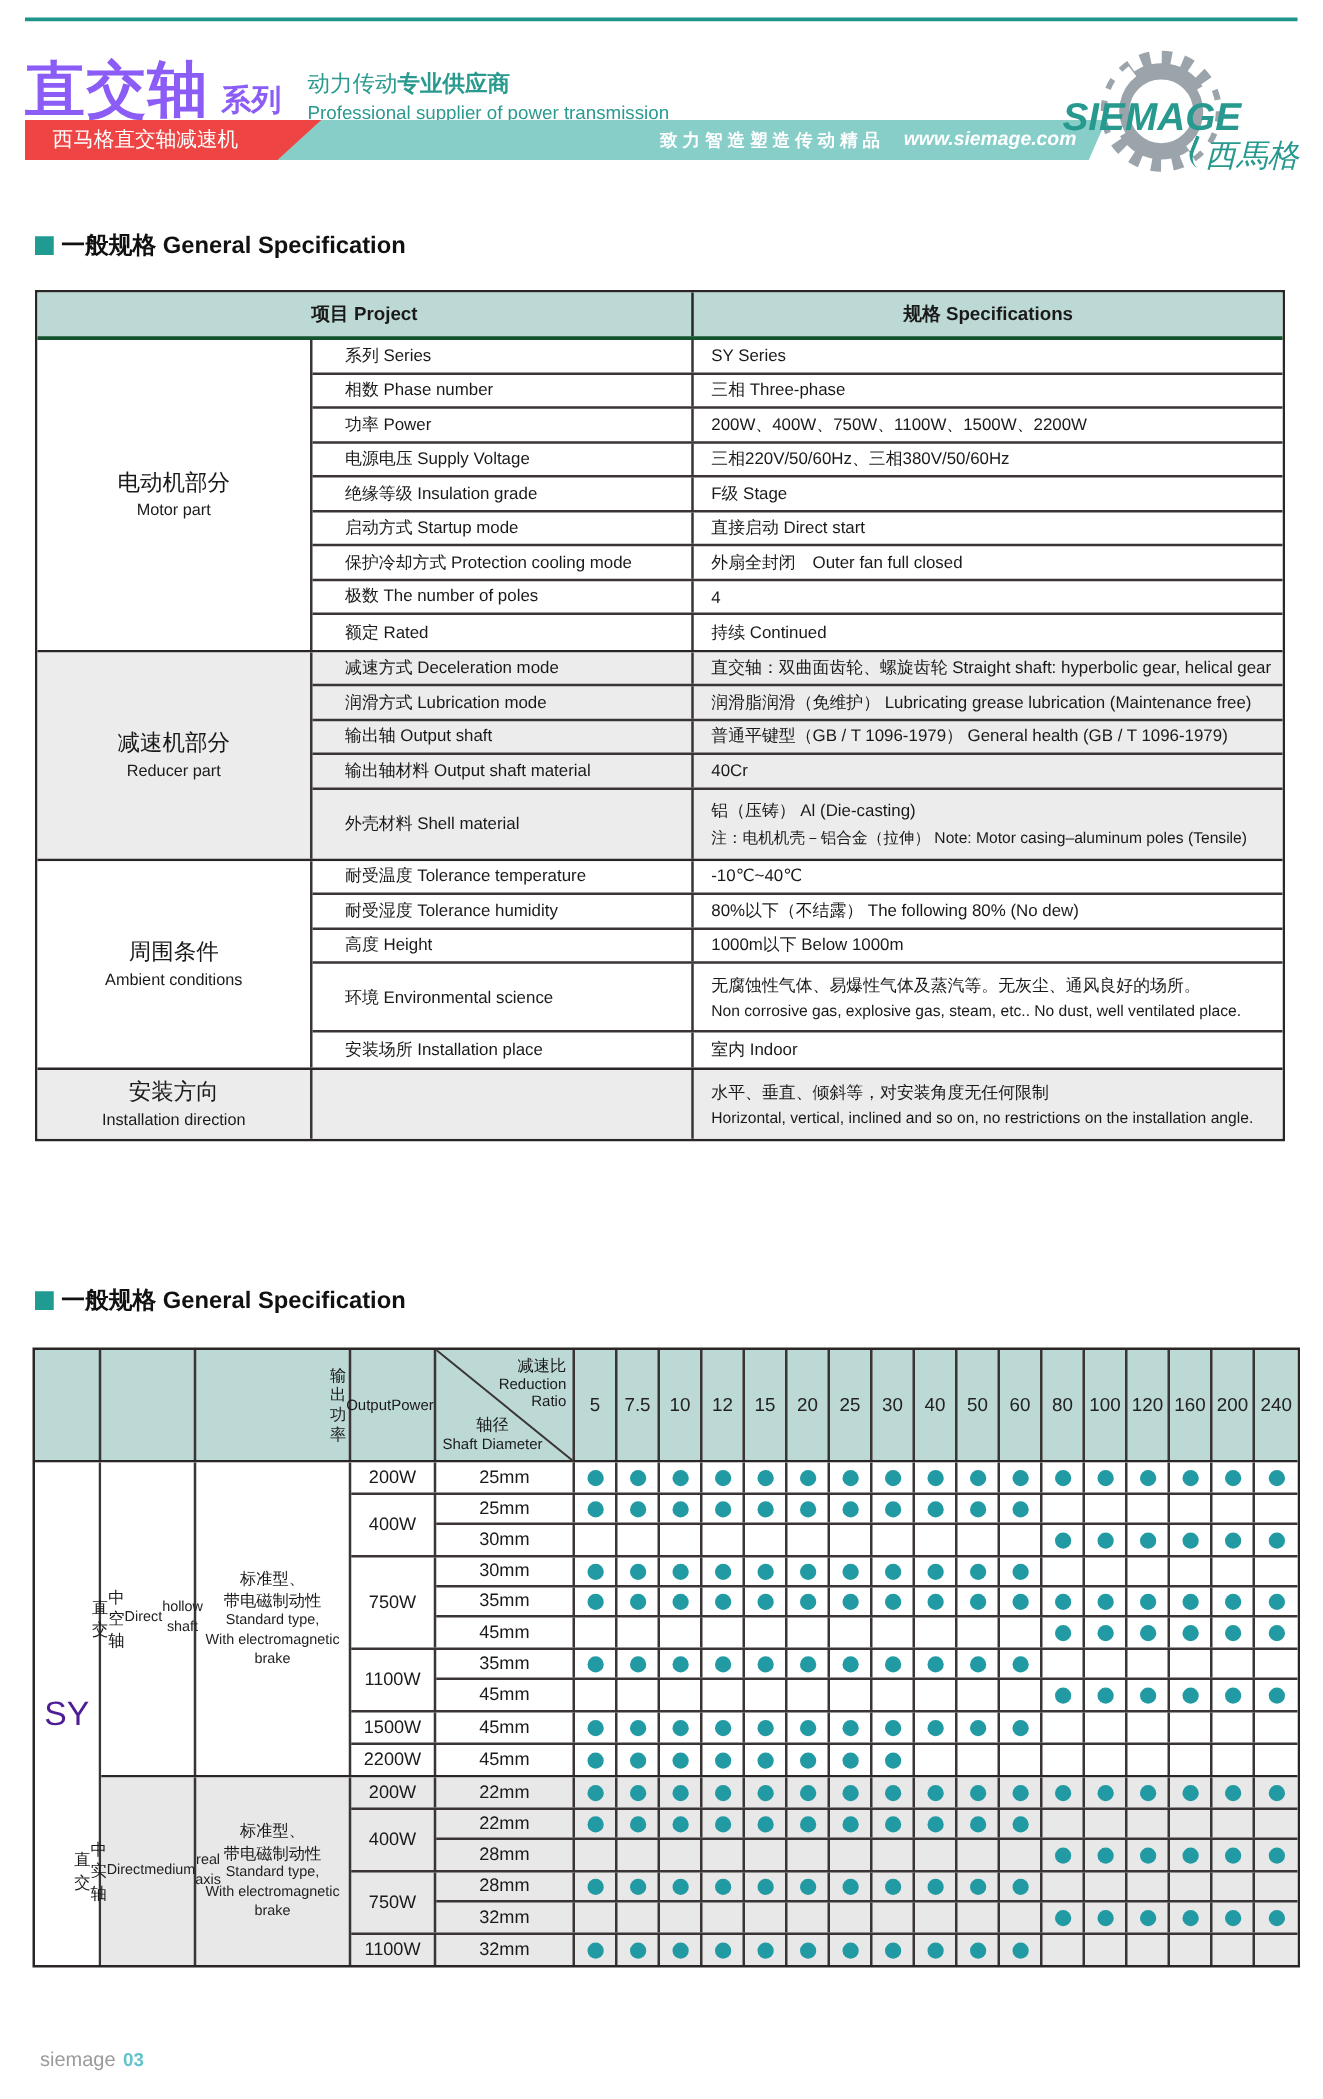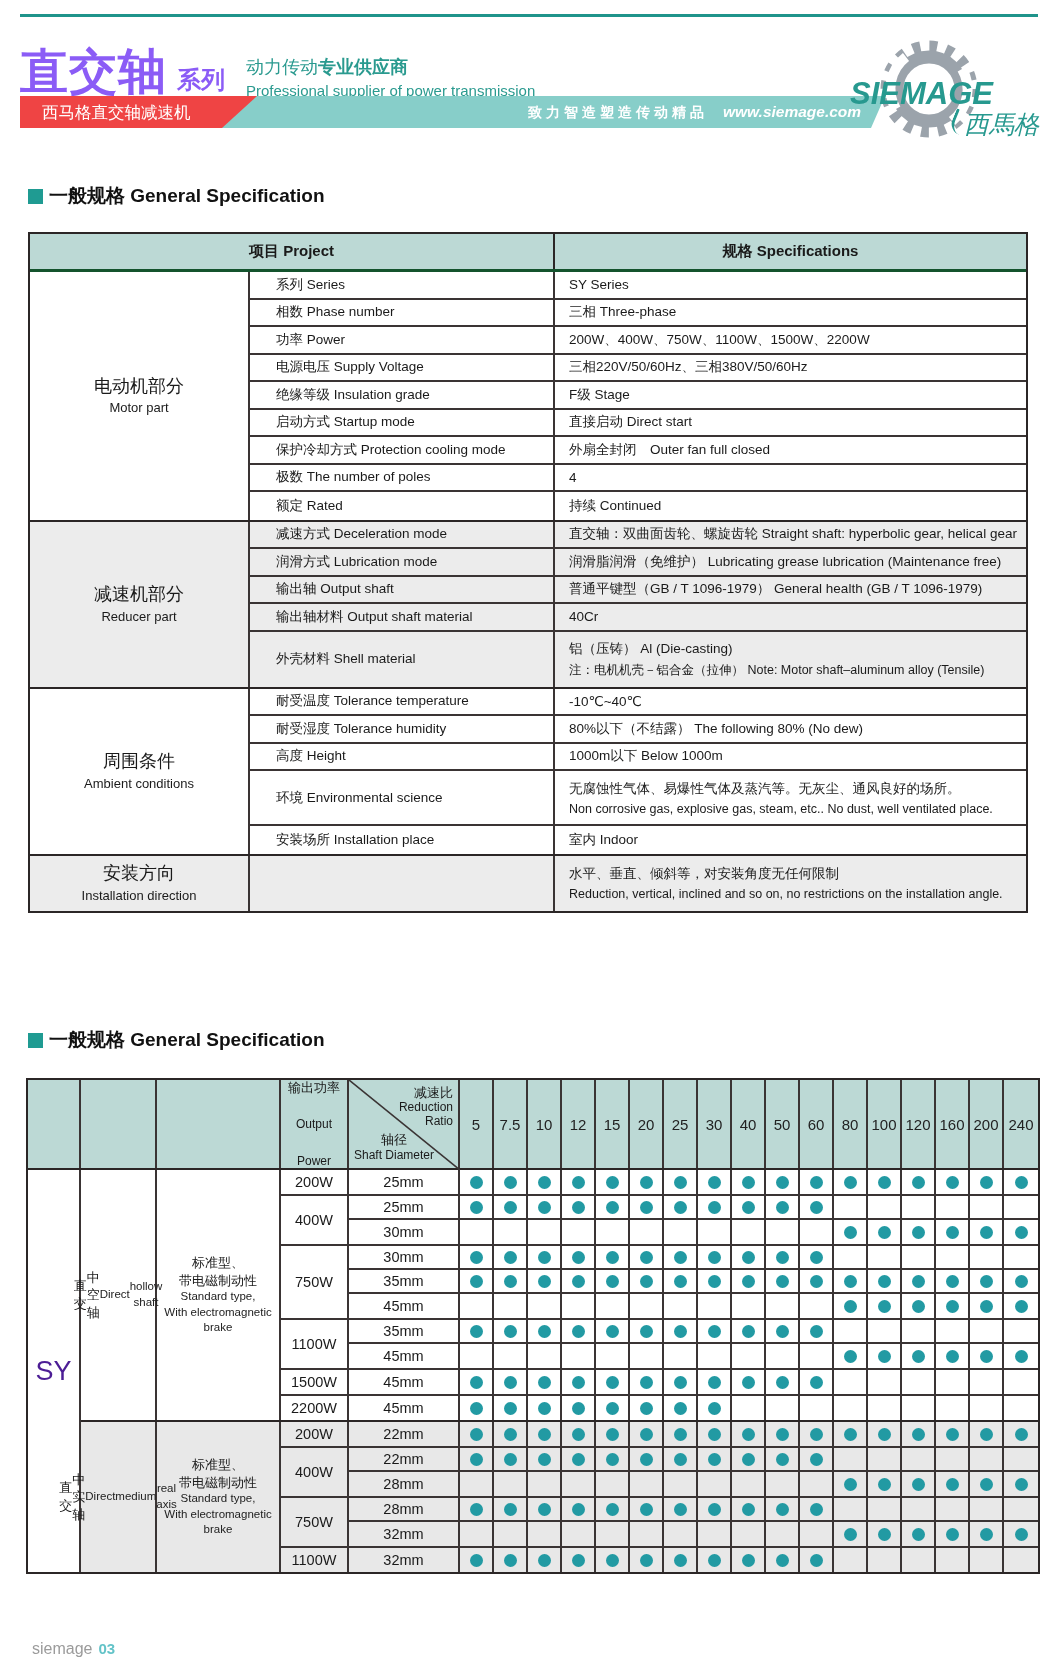--- a/index.html
+++ b/index.html
@@ -62,21 +62,21 @@
   .t1-item { width:305px; border-right:2px solid #3a3434; display:flex; align-items:center; padding-left:26px; }
   .t1-value { flex:1; display:flex; flex-direction:column; justify-content:center; padding-left:14px; gap:4px; }
   .t1-value .sub { font-size:12.5px; }
 
   
   .t2 { position:absolute; left:26px; top:1078px; width:fit-content; border:2.5px solid #2b2626;
         background:#fff; font-size:14px; }
   .t2-head { display:flex; height:90px; background:#bcd9d5; border-bottom:2.5px solid #2b2626; }
   .h-cell { border-right:2px solid #3a3434; height:100%; }
   .h-sy { width:53px; } .h-type { width:76px; } .h-brake { width:124px; }
-  .h-power { width:68px; display:flex; flex-direction:column; align-items:center; justify-content:space-between;
+  .h-power { width:68px; display:flex; flex-direction:row; align-items:center; justify-content:flex-end;
              text-align:center; font-size:13px; line-height:1.2; }
   .h-power .en { font-size:12px; }
   .h-diag { width:111px; position:relative; }
   .h-diag svg { position:absolute; left:0; top:0; }
   .diag-ratio { position:absolute; top:6px; right:5px; text-align:right; font-size:13px; line-height:1.15; }
   .diag-ratio .en { font-size:12px; }
   .diag-shaft { position:absolute; bottom:6px; left:5px; text-align:center; font-size:13px; line-height:1.2; }
   .diag-shaft .en { font-size:12px; }
   .h-ratio { width:34px; display:flex; align-items:center; justify-content:center; font-size:15px; color:#222; }
   .t2-head .h-ratio:last-child { border-right:none; }
@@ -242,21 +242,21 @@
             <div class="t1-row">
               <div class="t1-item">输出轴材料 Output shaft material</div>
               <div class="t1-value">
                 <div>40Cr</div>
               </div>
             </div>
             <div class="t1-row tall">
               <div class="t1-item">外壳材料 Shell material</div>
               <div class="t1-value">
                 <div>铝（压铸） Al (Die-casting)</div>
-                <div class="sub">注：电机机壳－铝合金（拉伸）  Note: Motor shaft–aluminum alloy (Tensile)</div>
+                <div class="sub">注：电机机壳－铝合金（拉伸）  Note: Motor casing–aluminum poles (Tensile)</div>
               </div>
             </div>
           </div>
         </div>
         <div class="t1-group">
           <div class="t1-group-cell">
             <div>周围条件</div>
             <div>Ambient conditions</div>
           </div>
           <div class="t1-rows">
@@ -296,21 +296,21 @@
         <div class="t1-group shade">
           <div class="t1-group-cell">
             <div>安装方向</div>
             <div>Installation direction</div>
           </div>
           <div class="t1-rows">
             <div class="t1-row tall">
               <div class="t1-item"></div>
               <div class="t1-value">
                 <div>水平、垂直、倾斜等，对安装角度无任何限制</div>
-                <div class="sub">Reduction, vertical, inclined and so on, no restrictions on the installation angle.</div>
+                <div class="sub">Horizontal, vertical, inclined and so on, no restrictions on the installation angle.</div>
               </div>
             </div>
           </div>
         </div>
       </div>
   </div>
 
   <div class="sec-title" id="sec2-title">
     <span class="sq"></span>
     <span>一般规格 General Specification</span>

